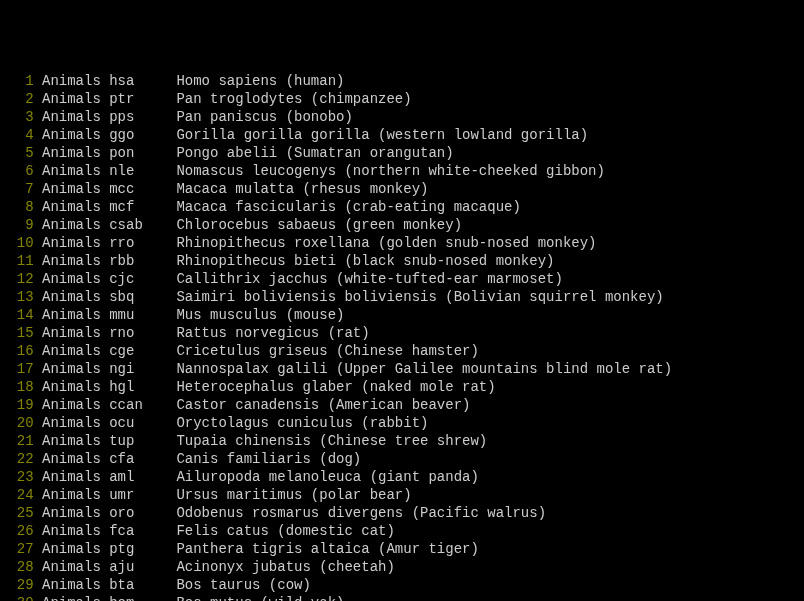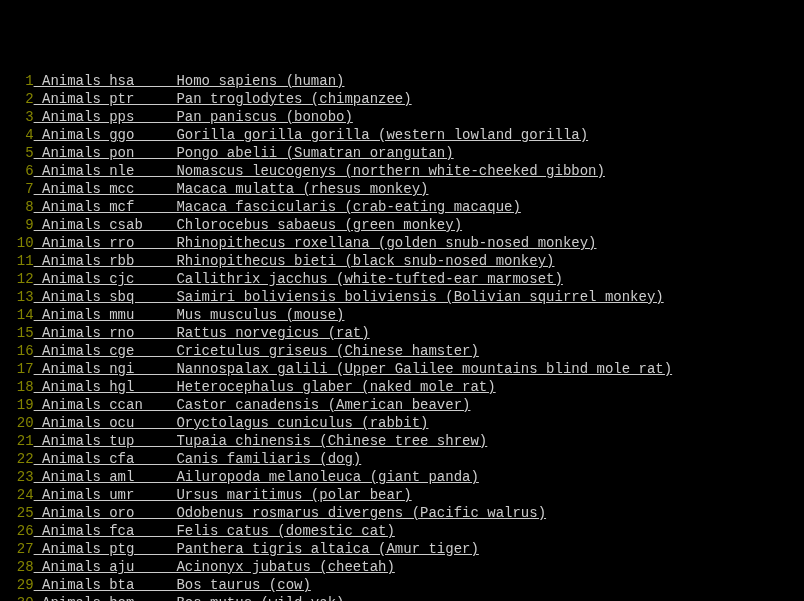--- a/index.html
+++ b/index.html
@@ -24,21 +24,20 @@
       height: 18px;
     }
     .lineno {
       color: #858500;
       display: inline-block;
       width: 4ch;
       text-align: right;
     }
     .content {
       color: #cccccc;
-      text-decoration: underline;
     }
   </style>
 </head>
 <body>
 
 
 
 <div id="terminal"><span class="line"><span class="lineno">   1</span><span class="content"> Animals hsa     Homo sapiens (human)</span></span><span class="line"><span class="lineno">   2</span><span class="content"> Animals ptr     Pan troglodytes (chimpanzee)</span></span><span class="line"><span class="lineno">   3</span><span class="content"> Animals pps     Pan paniscus (bonobo)</span></span><span class="line"><span class="lineno">   4</span><span class="content"> Animals ggo     Gorilla gorilla gorilla (western lowland gorilla)</span></span><span class="line"><span class="lineno">   5</span><span class="content"> Animals pon     Pongo abelii (Sumatran orangutan)</span></span><span class="line"><span class="lineno">   6</span><span class="content"> Animals nle     Nomascus leucogenys (northern white-cheeked gibbon)</span></span><span class="line"><span class="lineno">   7</span><span class="content"> Animals mcc     Macaca mulatta (rhesus monkey)</span></span><span class="line"><span class="lineno">   8</span><span class="content"> Animals mcf     Macaca fascicularis (crab-eating macaque)</span></span><span class="line"><span class="lineno">   9</span><span class="content"> Animals csab    Chlorocebus sabaeus (green monkey)</span></span><span class="line"><span class="lineno">  10</span><span class="content"> Animals rro     Rhinopithecus roxellana (golden snub-nosed monkey)</span></span><span class="line"><span class="lineno">  11</span><span class="content"> Animals rbb     Rhinopithecus bieti (black snub-nosed monkey)</span></span><span class="line"><span class="lineno">  12</span><span class="content"> Animals cjc     Callithrix jacchus (white-tufted-ear marmoset)</span></span><span class="line"><span class="lineno">  13</span><span class="content"> Animals sbq     Saimiri boliviensis boliviensis (Bolivian squirrel monkey)</span></span><span class="line"><span class="lineno">  14</span><span class="content"> Animals mmu     Mus musculus (mouse)</span></span><span class="line"><span class="lineno">  15</span><span class="content"> Animals rno     Rattus norvegicus (rat)</span></span><span class="line"><span class="lineno">  16</span><span class="content"> Animals cge     Cricetulus griseus (Chinese hamster)</span></span><span class="line"><span class="lineno">  17</span><span class="content"> Animals ngi     Nannospalax galili (Upper Galilee mountains blind mole rat)</span></span><span class="line"><span class="lineno">  18</span><span class="content"> Animals hgl     Heterocephalus glaber (naked mole rat)</span></span><span class="line"><span class="lineno">  19</span><span class="content"> Animals ccan    Castor canadensis (American beaver)</span></span><span class="line"><span class="lineno">  20</span><span class="content"> Animals ocu     Oryctolagus cuniculus (rabbit)</span></span><span class="line"><span class="lineno">  21</span><span class="content"> Animals tup     Tupaia chinensis (Chinese tree shrew)</span></span><span class="line"><span class="lineno">  22</span><span class="content"> Animals cfa     Canis familiaris (dog)</span></span><span class="line"><span class="lineno">  23</span><span class="content"> Animals aml     Ailuropoda melanoleuca (giant panda)</span></span><span class="line"><span class="lineno">  24</span><span class="content"> Animals umr     Ursus maritimus (polar bear)</span></span><span class="line"><span class="lineno">  25</span><span class="content"> Animals oro     Odobenus rosmarus divergens (Pacific walrus)</span></span><span class="line"><span class="lineno">  26</span><span class="content"> Animals fca     Felis catus (domestic cat)</span></span><span class="line"><span class="lineno">  27</span><span class="content"> Animals ptg     Panthera tigris altaica (Amur tiger)</span></span><span class="line"><span class="lineno">  28</span><span class="content"> Animals aju     Acinonyx jubatus (cheetah)</span></span><span class="line"><span class="lineno">  29</span><span class="content"> Animals bta     Bos taurus (cow)</span></span><span class="line"><span class="lineno">  30</span><span class="content"> Animals bom     Bos mutus (wild yak)</span></span></div>
 
 

